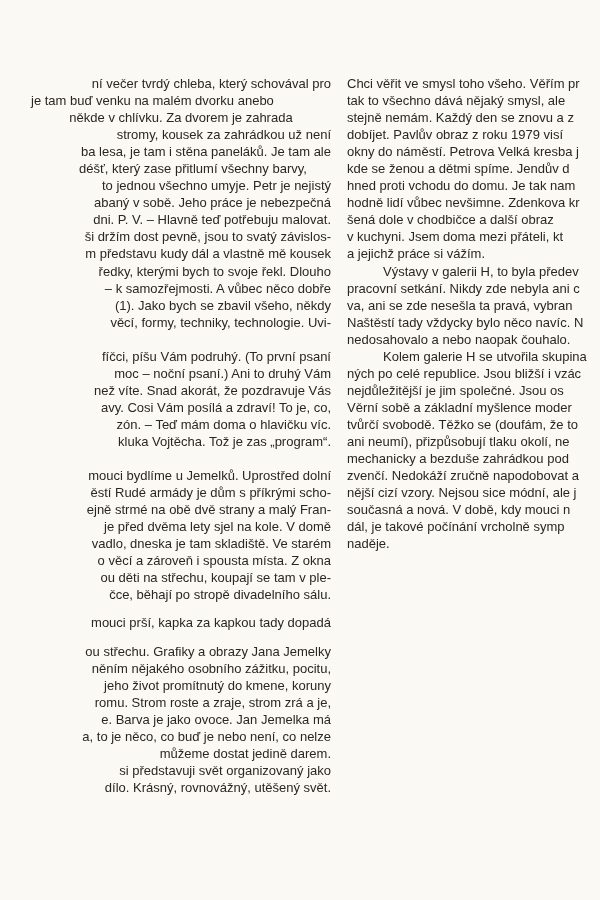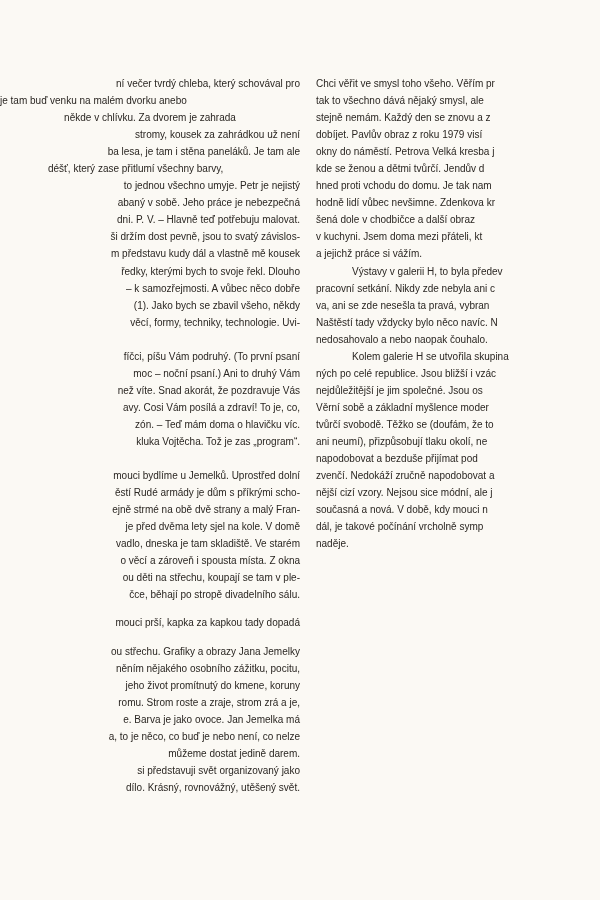--- a/index.html
+++ b/index.html
@@ -5,23 +5,24 @@
   html, body { margin: 0; padding: 0; }
   body {
     width: 600px; height: 900px; overflow: hidden;
     background: #fbf9f4;
     position: relative;
     font-family: "Liberation Sans", sans-serif;
     color: #2a2622;
   }
   .col {
     position: absolute;
-    font-size: 10px;
+    font-size: 13px;
     line-height: 17.05px;
     white-space: nowrap;
+    padding-left: 31px;
   }
   .col .line { display: block; height: 17.05px; }
   .col .line.blank { height: 17.05px; }
   #left { right: 300px; top: 75px; text-align: right; }
   #left .line { text-align: left; }
   #right { left: 316px; top: 75px; }
   .indent { padding-left: 36px; }
 </style>
 </head>
 <body>
@@ -68,36 +69,36 @@
     <span class="line" style="text-align: right; direction: ltr;">můžeme dostat jedině darem.</span>
     <span class="line" style="text-align: right; direction: ltr;">si představuji svět organizovaný jako</span>
     <span class="line" style="text-align: right; direction: ltr;">dílo. Krásný, rovnovážný, utěšený svět.</span>
   </div>
 <div id="right" class="col">
     <span class="line">Chci věřit ve smysl toho všeho. Věřím pr</span>
     <span class="line">tak to všechno dává nějaký smysl, ale</span>
     <span class="line">stejně nemám. Každý den se znovu a z</span>
     <span class="line">dobíjet. Pavlův obraz z roku 1979 visí</span>
     <span class="line">okny do náměstí. Petrova Velká kresba j</span>
-    <span class="line">kde se ženou a dětmi tvůrčí. Jendův d</span>
+    <span class="line">kde se ženou a dětmi spíme. Jendův d</span>
     <span class="line">hned proti vchodu do domu. Je tak nam</span>
     <span class="line">hodně lidí vůbec nevšimne. Zdenkova kr</span>
     <span class="line">šená dole v chodbičce a další obraz</span>
     <span class="line">v kuchyni. Jsem doma mezi přáteli, kt</span>
     <span class="line">a jejichž práce si vážím.</span>
     <span class="line indent">Výstavy v galerii H, to byla předev</span>
     <span class="line">pracovní setkání. Nikdy zde nebyla ani c</span>
     <span class="line">va, ani se zde nesešla ta pravá, vybran</span>
     <span class="line">Naštěstí tady vždycky bylo něco navíc. N</span>
     <span class="line">nedosahovalo a nebo naopak čouhalo.</span>
     <span class="line indent">Kolem galerie H se utvořila skupina</span>
     <span class="line">ných po celé republice. Jsou bližší i vzác</span>
     <span class="line">nejdůležitější je jim společné. Jsou os</span>
     <span class="line">Věrní sobě a základní myšlence moder</span>
     <span class="line">tvůrčí svobodě. Těžko se (doufám, že to</span>
     <span class="line">ani neumí), přizpůsobují tlaku okolí, ne</span>
-    <span class="line">napodobovat a bezduše přijímat pod</span>
+    <span class="line">mechanicky a bezduše zahrádkou pod</span>
     <span class="line">zvenčí. Nedokáží zručně napodobovat a</span>
     <span class="line">nější cizí vzory. Nejsou sice módní, ale j</span>
     <span class="line">současná a nová. V době, kdy mouci n</span>
     <span class="line">dál, je takové počínání vrcholně symp</span>
     <span class="line">naděje.</span>
   </div>
 
 </body></html>

